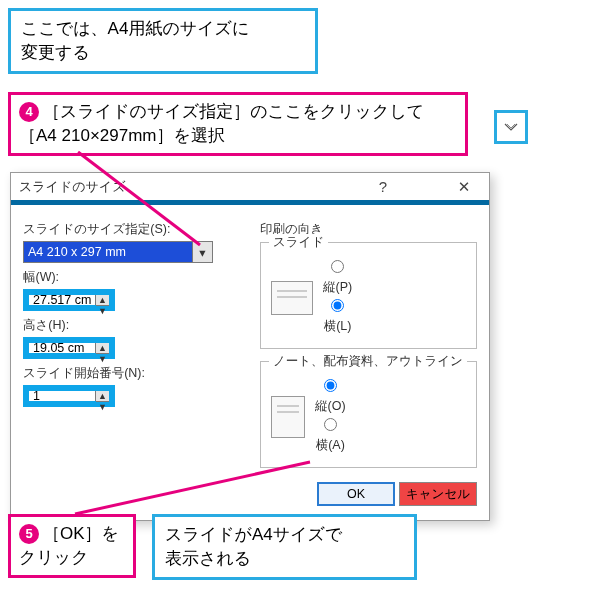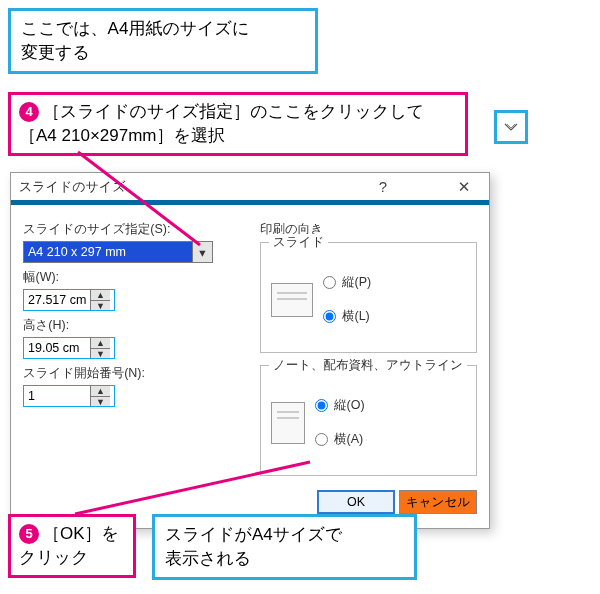--- a/index.html
+++ b/index.html
@@ -101,21 +101,21 @@
     border-left:1px solid #7a7a7a;
     background:#e5e5e5;
     display:flex; align-items:center; justify-content:center;
     margin-left:auto;
     color:#333;
   }
   .spinner {
     display:flex;
     width: 92px;
     height:22px;
-    border:1px solid #0ea5e9;
+    border:6px solid #0ea5e9;
   }
   .spinner input {
     border:none; width: 66px; padding-left:4px; font-size:12.5px; outline:none;
   }
   .spin-btns {
     width:20px;
     border-left:1px solid #7a7a7a;
     display:flex; flex-direction:column;
     background:#e5e5e5;
   }
@@ -134,22 +134,23 @@
     margin-bottom:6px;
     background:#fff;
     position:absolute;
     top:-9px; left:8px;
     padding:0 4px;
   }
   .radio-row {
     display:flex;
     align-items:center;
     gap:6px;
-    margin: 17px 0;
+    margin: 3px 0;
     font-size:12.5px;
+    flex-direction:column;
   }
   .radio-row input { margin:0; }
   .orient-wrap { display:flex; align-items:center; gap:10px; margin-top:6px;}
   .page-icon {
     width:34px; height:42px;
     border:1px solid #999;
     background:#f8f8f8;
     position:relative;
     flex-shrink:0;
   }
@@ -163,21 +164,21 @@
   .dlg-buttons {
     display:flex;
     justify-content:flex-end;
     gap:4px;
     padding: 0 12px 14px 12px;
   }
   .dlg-buttons button {
     min-width: 78px;
     height: 24px;
     font-size:12.5px;
-    background:#f97316;
+    background:#ef4444;
     border:1px solid #888;
     cursor:pointer;
   }
   .dlg-buttons button.primary {
     border:2px solid #2a7bd1;
     background:#eaf2fb;
   }
 
   svg.pointer-line { position:absolute; pointer-events:none; }
 </style>

